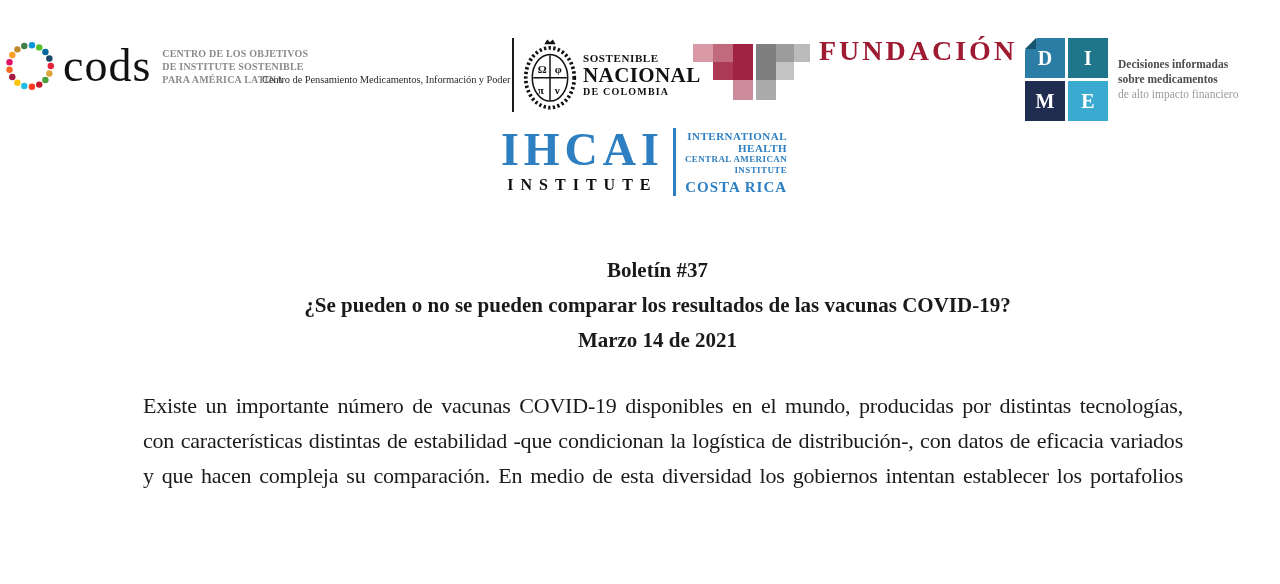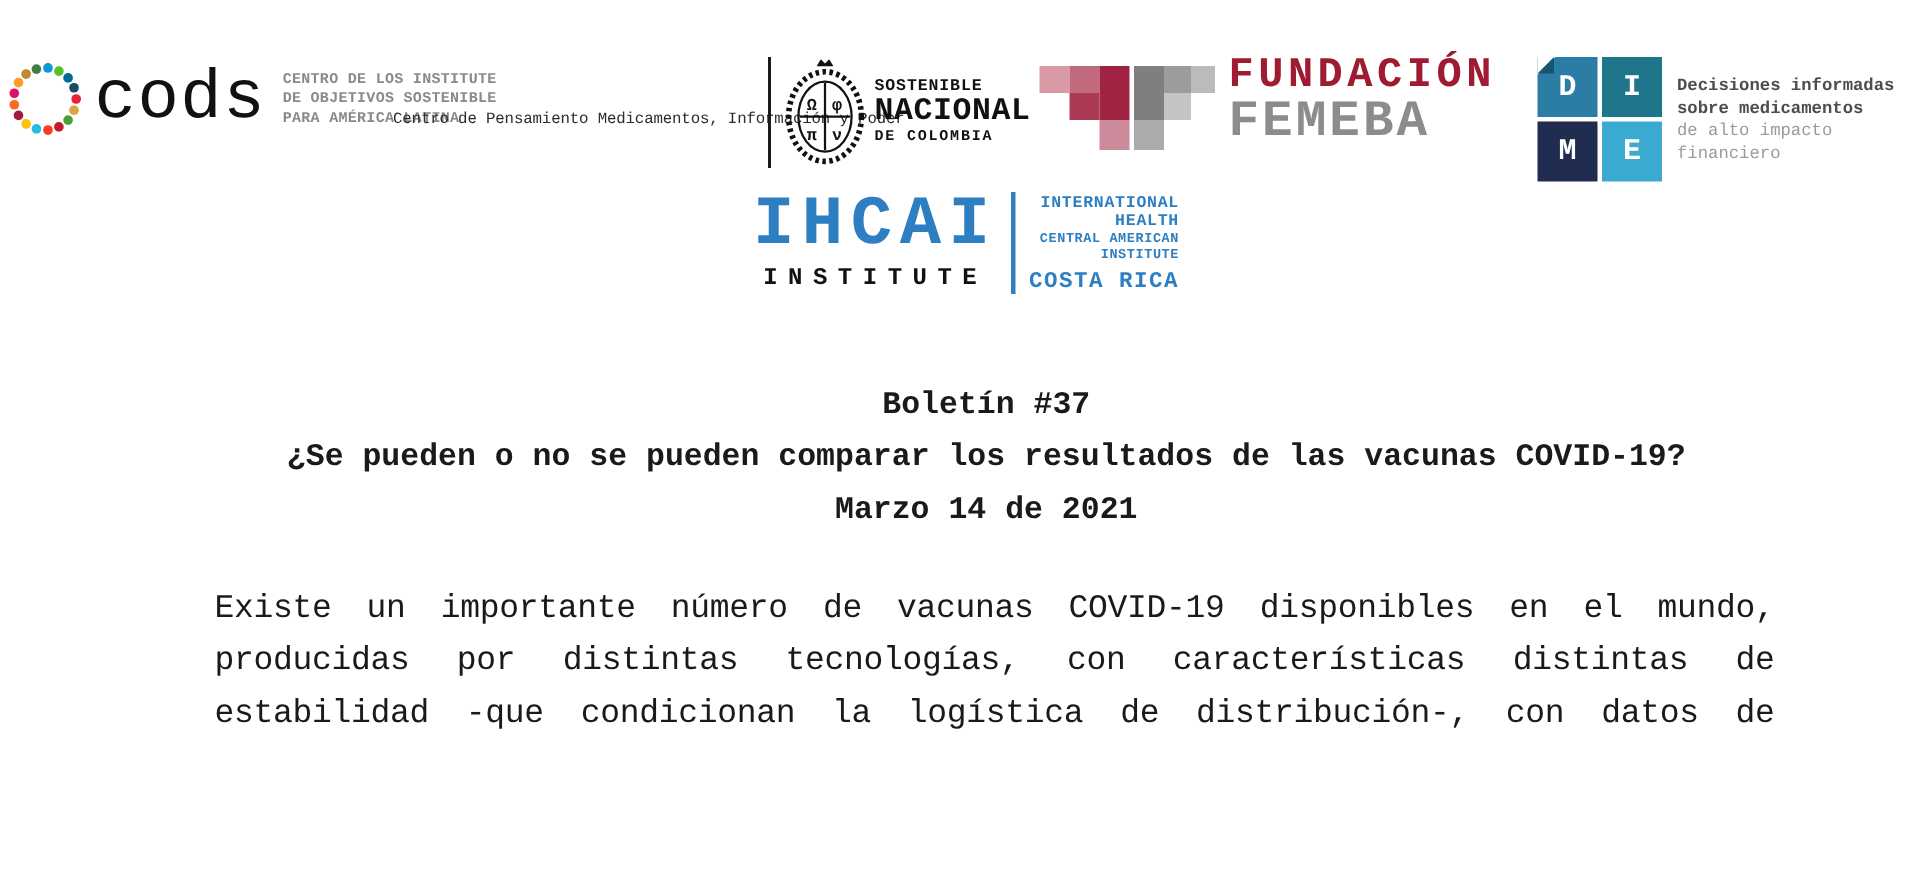--- a/index.html
+++ b/index.html
@@ -1,18 +1,18 @@
 <!DOCTYPE html>
 <html><head>
 <meta charset="utf-8">
 <style>
   html,body{margin:0;padding:0;background:#ffffff;}
   .page{
     position:relative;width:1280px;height:496px;background:#ffffff;
-    font-family:Liberation Mono, monospace;color:#1a1a1a;overflow:hidden;
+    font-family:Liberation Serif, serif;color:#1a1a1a;overflow:hidden;
   }
   
   .cods{position:absolute;left:4px;top:40px;display:flex;align-items:center;}
   .cods-word{font-size:46px;line-height:46px;color:#111;letter-spacing:1px;margin-left:7px;}
   .cods-tag{margin-left:11px;font-size:10px;line-height:13px;color:#8a8a8a;font-weight:700;letter-spacing:.2px;}
   .cpmip{position:absolute;left:262px;top:74px;font-size:10.5px;letter-spacing:-.1px;color:#2b2b2b;white-space:nowrap;}
   .vsep{position:absolute;left:512px;top:38px;width:2px;height:74px;background:#1a1a1a;}
   .unal{position:absolute;left:522px;top:36px;display:flex;align-items:center;}
   .unal-text{margin-left:5px;color:#111;}
   .unal-l1{font-size:11px;font-weight:bold;letter-spacing:.6px;}
@@ -88,22 +88,22 @@
         <circle cx="8.0" cy="14.5" r="3.1" fill="#FD9D24"></circle>
         <circle cx="12.9" cy="9.0" r="3.1" fill="#BF8B2E"></circle>
         <circle cx="19.5" cy="5.8" r="3.1" fill="#3F7E44"></circle>
         <circle cx="26.9" cy="5.1" r="3.1" fill="#0A97D9"></circle>
         <circle cx="33.9" cy="7.1" r="3.1" fill="#56C02B"></circle>
         <circle cx="39.8" cy="11.5" r="3.1" fill="#00689D"></circle>
         <circle cx="43.6" cy="17.8" r="3.1" fill="#19486A"></circle>
       </svg>
       <span class="cods-word">cods</span>
       <div class="cods-tag">
-        <div>CENTRO DE LOS INSTITUTE</div>
-        <div>DE OBJETIVOS SOSTENIBLE</div>
+        <div>CENTRO DE LOS OBJETIVOS</div>
+        <div>DE INSTITUTE SOSTENIBLE</div>
         <div>PARA AMÉRICA LATINA</div>
       </div>
     </div>
 
     <div class="cpmip">Centro de Pensamiento Medicamentos, Información y Poder</div>
 
     <div class="vsep"></div>
 
     <div class="unal">
       <svg width="56" height="76" viewBox="0 0 60 80">
@@ -132,21 +132,20 @@
           <i class="fm4"></i>
           <i class="fm5"></i>
         <i class="fm6"></i>
           <i class="fm7"></i>
           <i class="fm8"></i>
           <i class="fm9"></i>
           <i class="fm10"></i>
       </div>
       <div class="femeba-text">
         <div class="femeba-l1">FUNDACIÓN</div>
-        <div class="femeba-l2">FEMEBA</div>
       </div>
     </div>
 
     <div class="dime">
       <div class="dime-grid">
         <span class="dime-sq dime-d">D</span>
         <span class="dime-sq dime-i">I</span>
         <span class="dime-sq dime-m">M</span>
         <span class="dime-sq dime-e">E</span>
       </div>

